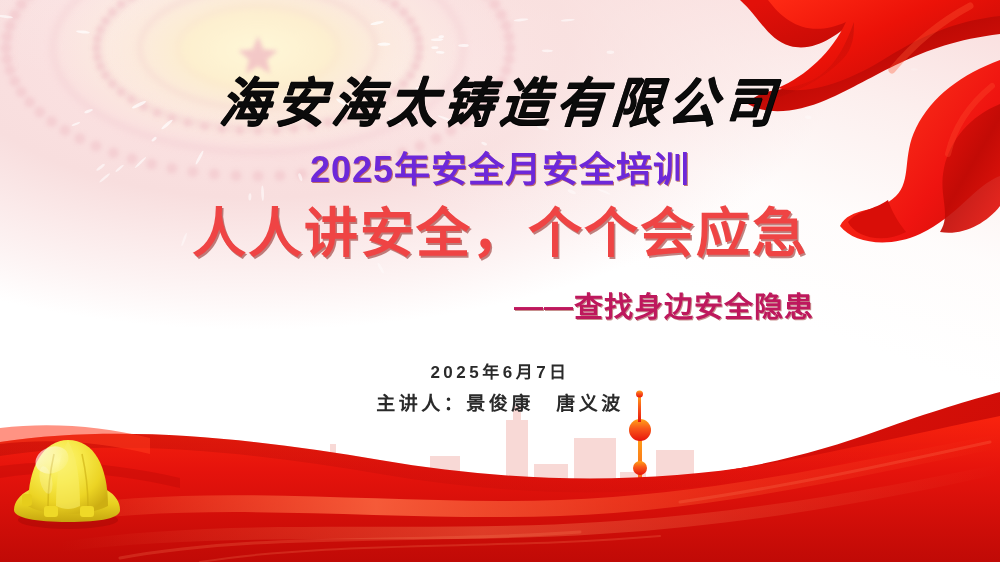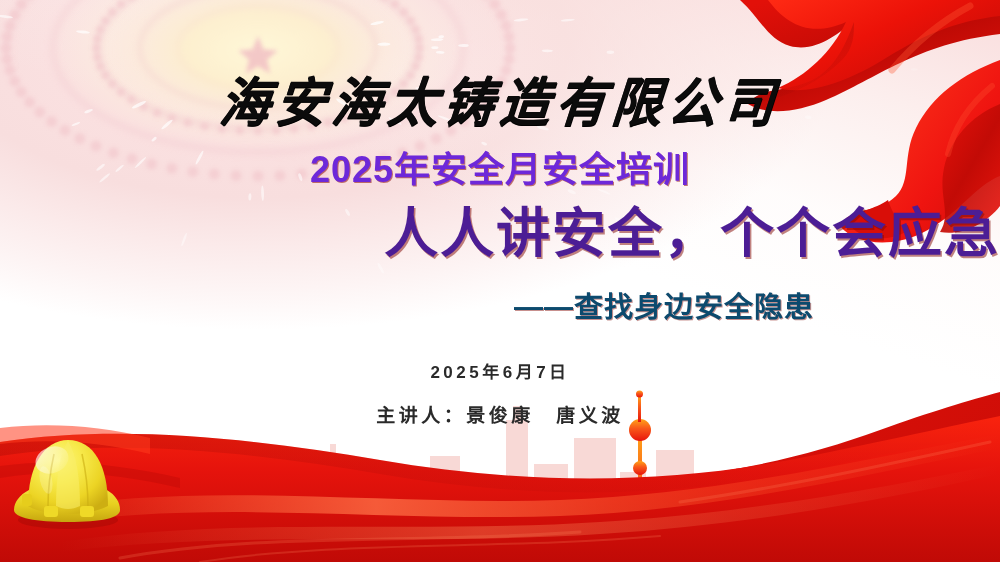--- a/index.html
+++ b/index.html
@@ -92,37 +92,37 @@
     letter-spacing: 1px;
     color: #6d28d9;
     line-height: 1;
     text-shadow: 1px 1px 0 rgba(140,10,6,0.55);
   }
 
   .slogan {
     position: absolute;
     left: 0; right: 0;
     top: 205px;
-    text-align: right;
+    text-align: center;
     font-size: 54px;
     font-weight: 700;
     letter-spacing: 2px;
-    color: #4c1d95;
+    color: #ef4444;
     line-height: 1.05;
     text-shadow: 1.5px 1.5px 0 rgba(130,8,4,0.5);
   }
 
   .subtitle {
     position: absolute;
     right: 186px;
     top: 293px;
     font-size: 29px;
     font-weight: 700;
     letter-spacing: 1px;
-    color: #0c4a6e;
+    color: #be185d;
     line-height: 1;
     text-shadow: 1px 1px 0 rgba(130,8,4,0.45);
   }
 
   .date-line {
     position: absolute;
     left: 0; right: 0;
     top: 358px;
     text-align: center;
     font-size: 17px;
@@ -133,21 +133,20 @@
 
   .speaker-line {
     position: absolute;
     left: 0; right: 0;
     top: 388px;
     text-align: center;
     font-size: 19px;
     font-weight: 700;
     letter-spacing: 3.5px;
     color: #2a2a2a;
-    margin-top: 12px;
   }
 </style>
 </head>
 <body>
 
 <div id="slide">
 
   <div class="bg-base"></div>
   <div class="bg-haze"></div>
 

